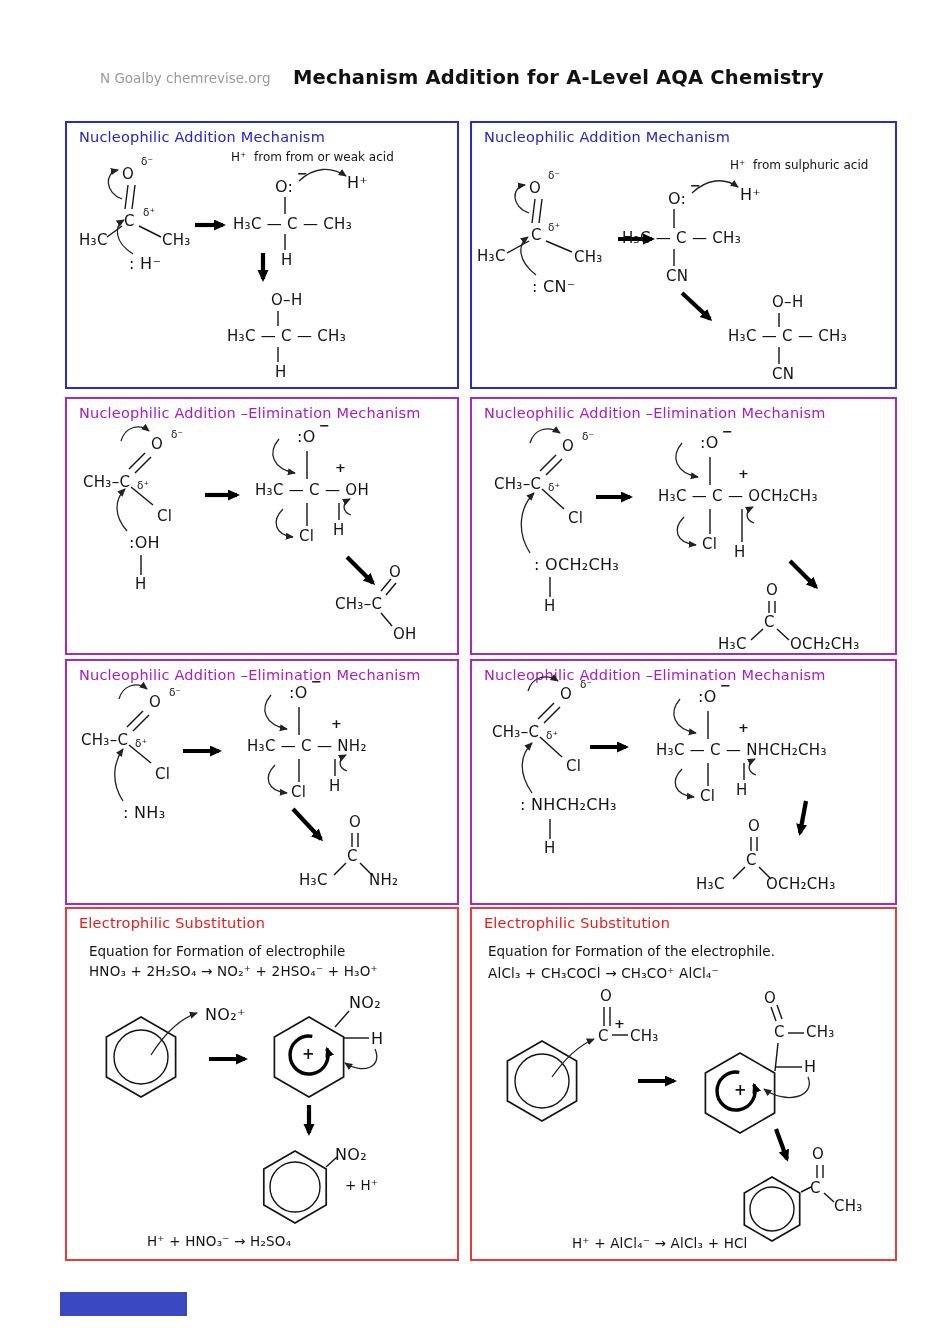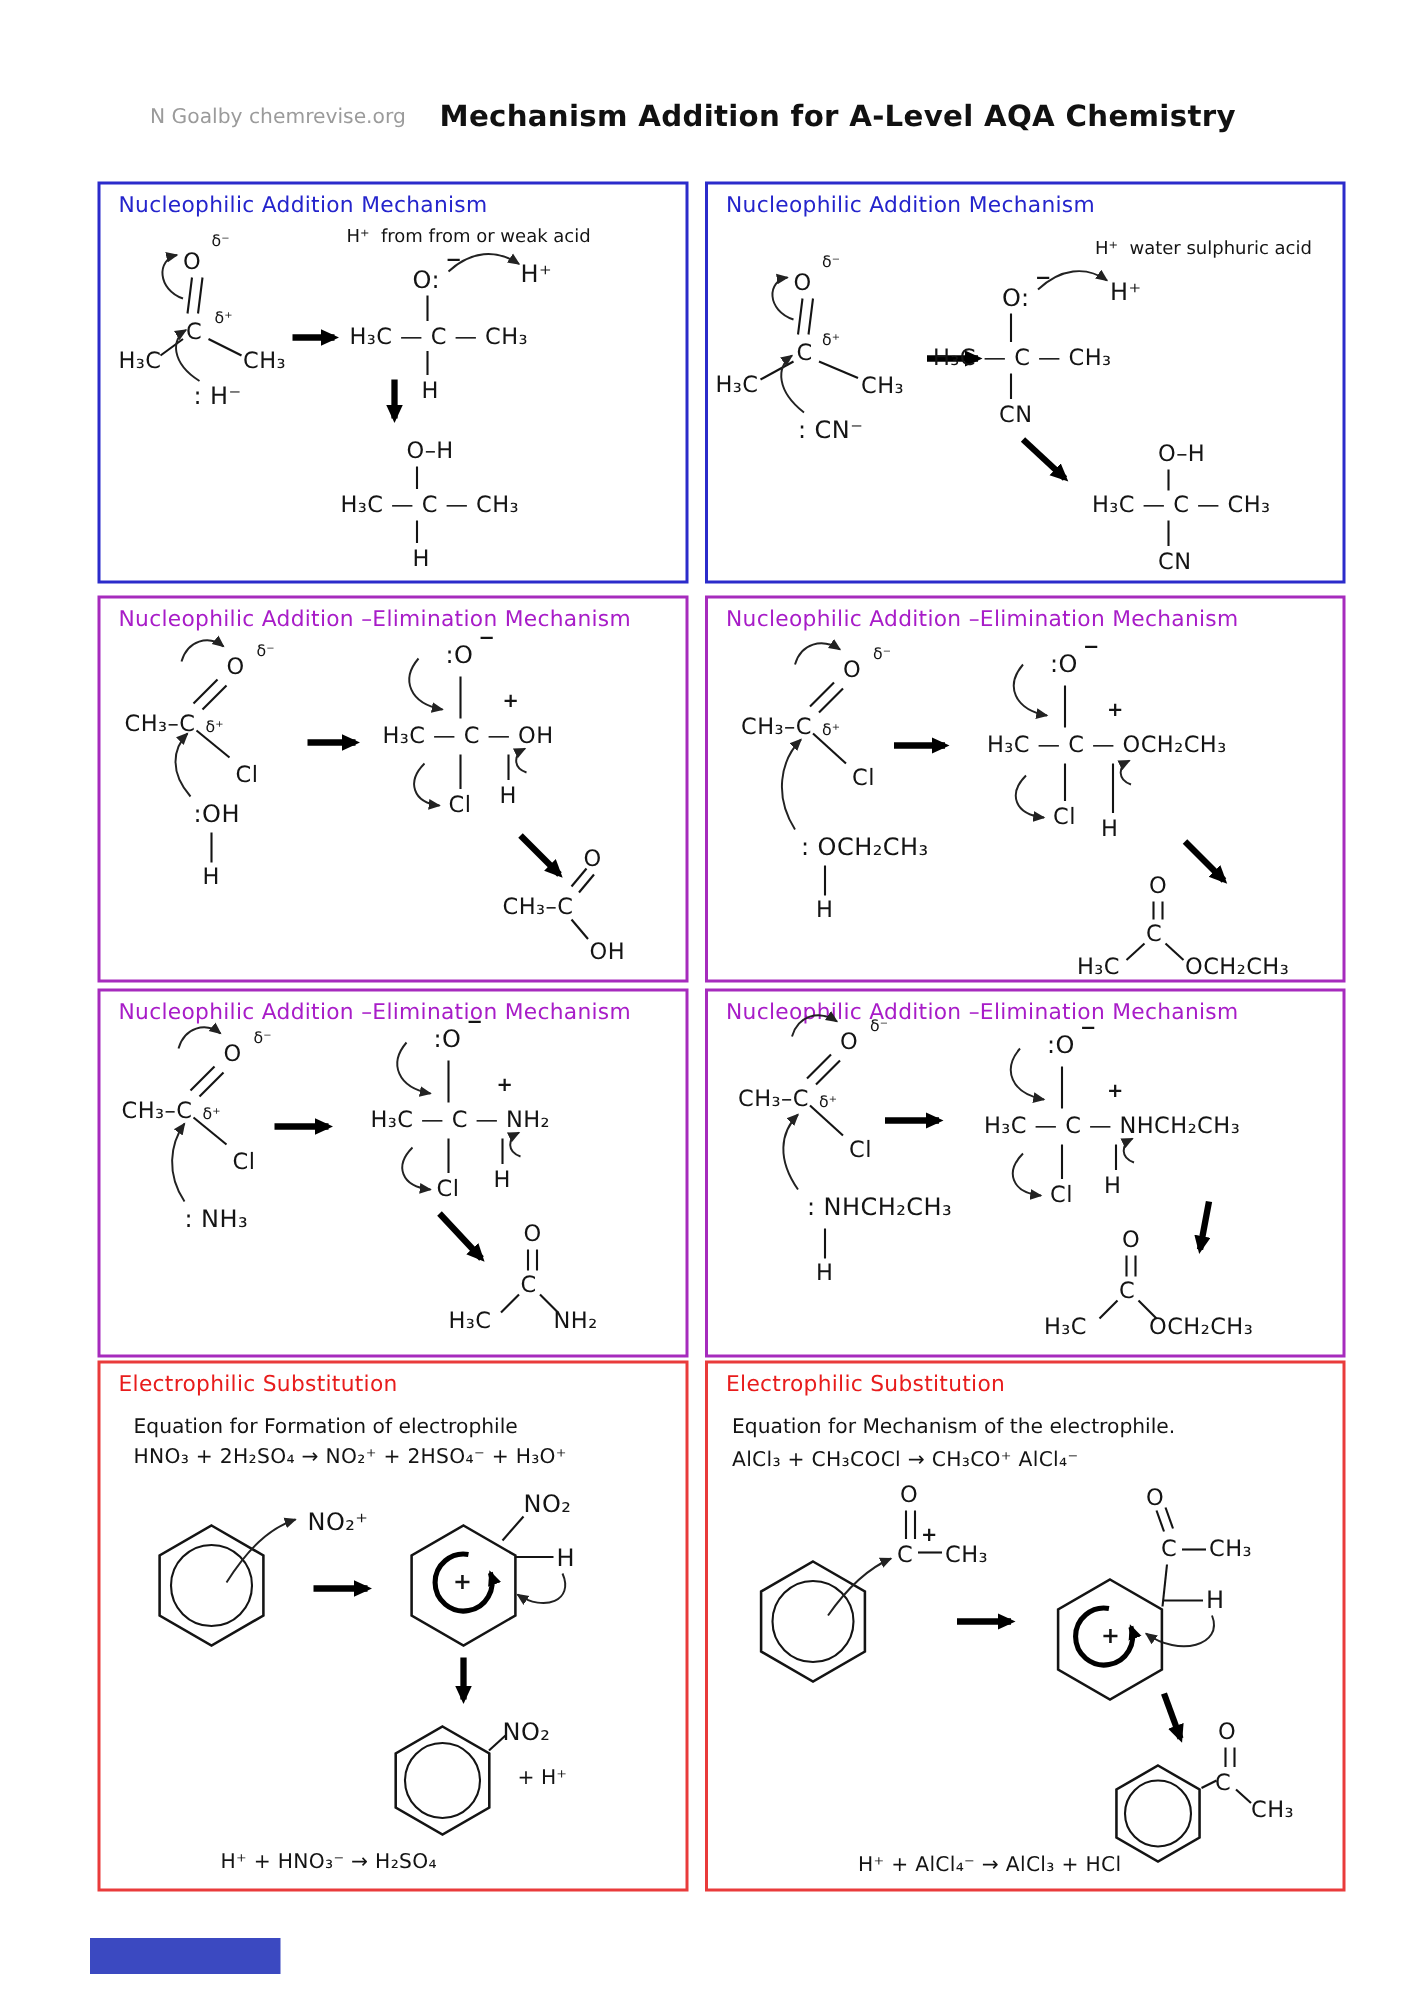--- a/index.html
+++ b/index.html
@@ -112,21 +112,21 @@
     </g>
     <g>
       <path class="bond" d="M307,190 L307,204"></path>
         <path class="bond" d="M307,224 L307,241"></path>
     </g>
     <g>
       <path class="rx" d="M146,116 L180,116"></path>
         <path class="rx" d="M210,170 L238,196"></path>
     </g>
   </svg>
-  <span class="a note" style="left:258px;top:36px">H⁺  water sulphuric acid</span>
+  <span class="a note" style="left:258px;top:36px">H⁺  from sulphuric acid</span>
   <span class="a d" style="left:76px;top:47px">δ⁻</span>
   <span class="a" style="left:57px;top:58px">O</span>
   <span class="a d" style="left:76px;top:99px">δ⁺</span>
   <span class="a" style="left:59px;top:105px">C</span>
   <span class="a" style="left:5px;top:126px">H₃C</span>
   <span class="a" style="left:102px;top:127px">CH₃</span>
   <span class="a big" style="left:60px;top:156px">: CN⁻</span>
   <span class="a big" style="left:196px;top:68px">O:</span>
   <span class="a chg" style="left:218px;top:56px">−</span>
   <span class="a big" style="left:268px;top:64px">H⁺</span>
@@ -316,21 +316,21 @@
     <g>
       <path class="rx" d="M118,86 L154,86"></path>
         <path class="rx" d="M334,140 L328,172"></path>
     </g>
   </svg>
   <span class="a" style="left:20px;top:64px">CH₃–C</span>
   <span class="a" style="left:88px;top:26px">O</span>
   <span class="a d" style="left:108px;top:18px">δ⁻</span>
   <span class="a d" style="left:74px;top:69px">δ⁺</span>
   <span class="a" style="left:94px;top:98px">Cl</span>
-  <span class="a big" style="left:66px;top:136px">: NHCH₂CH₃</span>
+  <span class="a big" style="left:48px;top:136px">: NHCH₂CH₃</span>
   <span class="a" style="left:72px;top:180px">H</span>
   <span class="a big" style="left:226px;top:28px">:O</span>
   <span class="a chg" style="left:248px;top:18px">−</span>
   <span class="a" style="left:184px;top:82px">H₃C — C — NHCH₂CH₃</span>
   <span class="a chg" style="left:266px;top:60px">+</span>
   <span class="a" style="left:264px;top:122px">H</span>
   <span class="a" style="left:228px;top:128px">Cl</span>
   <span class="a" style="left:276px;top:158px">O</span>
   <span class="a" style="left:274px;top:192px">C</span>
   <span class="a" style="left:224px;top:216px">H₃C</span>
@@ -406,21 +406,21 @@
       <path class="bond" d="M345,256 L345,269"></path>
         <path class="bond" d="M351,256 L351,269"></path>
       <path class="bond" d="M329,283 L339,278"></path>
         <path class="bond" d="M352,284 L362,293"></path>
     </g>
     <g>
       <path class="rx" d="M166,172 L202,172"></path>
         <path class="rx" d="M304,220 L315,250"></path>
     </g>
   </svg>
-  <span class="a sub2" style="left:16px;top:36px">Equation for Mechanism of the electrophile.</span>
+  <span class="a sub2" style="left:16px;top:36px">Equation for Formation of the electrophile.</span>
   <span class="a eq" style="left:16px;top:58px">AlCl₃ + CH₃COCl → CH₃CO⁺ AlCl₄⁻</span>
   <span class="a" style="left:128px;top:80px">O</span>
   <span class="a" style="left:126px;top:120px">C</span>
   <span class="a chg" style="left:142px;top:108px">+</span>
   <span class="a" style="left:158px;top:120px">CH₃</span>
   <span class="a pl" style="left:262px;top:174px">+</span>
   <span class="a" style="left:292px;top:82px">O</span>
   <span class="a" style="left:302px;top:116px">C</span>
   <span class="a" style="left:334px;top:116px">CH₃</span>
   <span class="a big" style="left:332px;top:150px">H</span>

